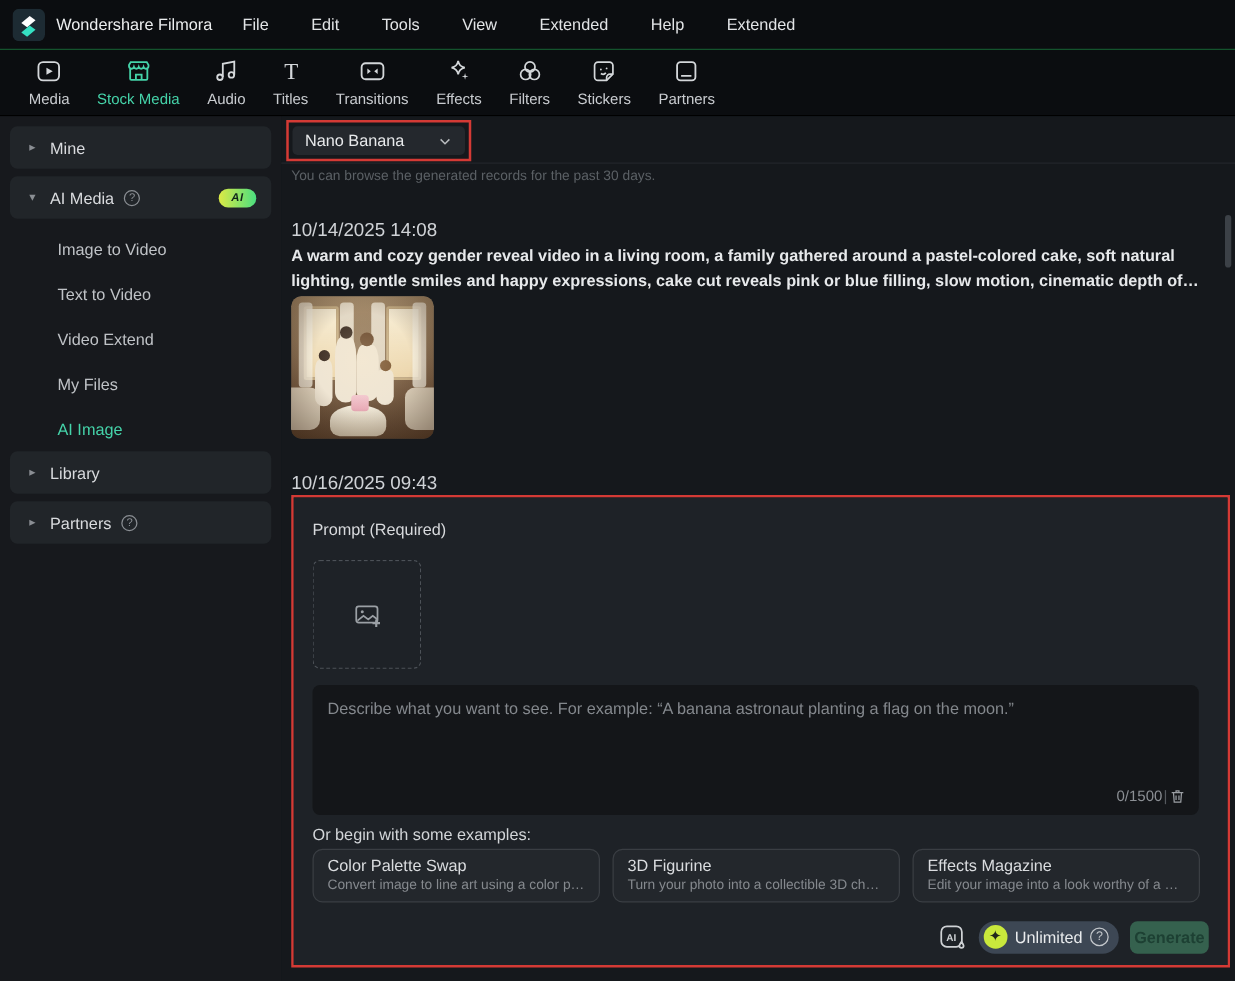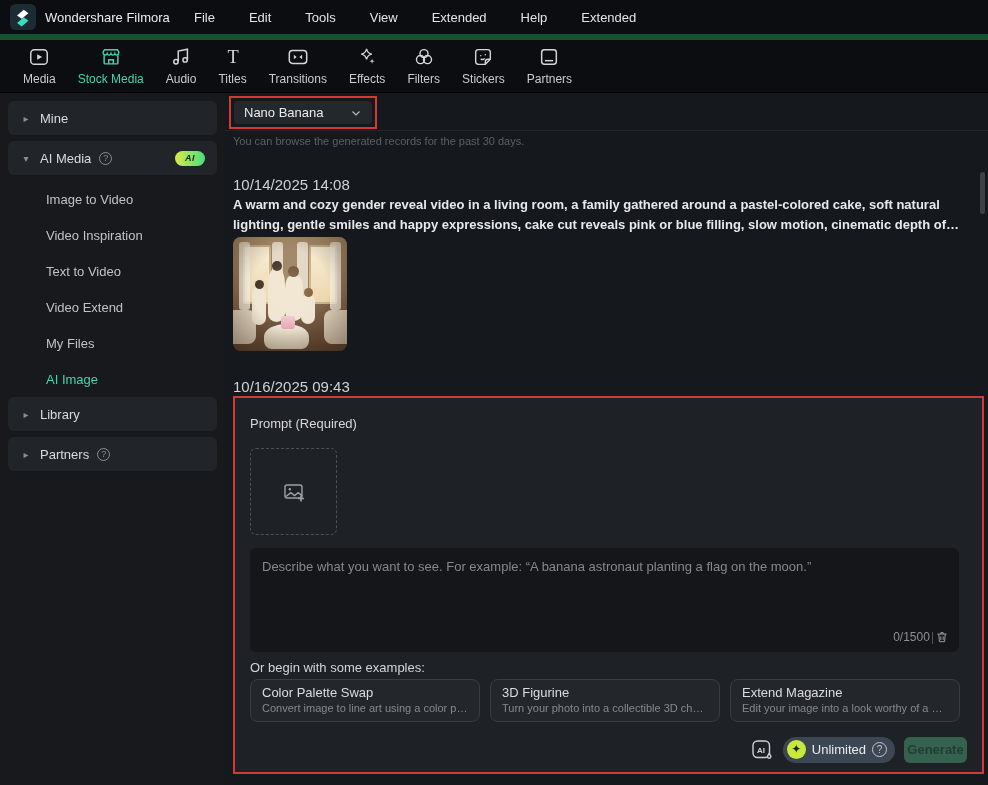--- a/index.html
+++ b/index.html
@@ -8,21 +8,21 @@
     font-family:"Liberation Sans", sans-serif;
     background:#121519; color:#e6e8ea;
     position:relative;
   }
   svg { display:block; }
 
   
   .menubar {
     position:absolute; top:0; left:0; width:988px; height:40px;
     background:#0b0d10; display:flex; align-items:center;
-    border-bottom:6px solid #14532d;
+    border-bottom:1px solid #14532d;
   }
   .logo-wrap { display:flex; align-items:center; gap:9px; padding-left:10px; width:180px; }
   .app-title { font-size:13px; color:#eceeef; }
   .menu-items { display:flex; align-items:center; gap:34px; padding-left:14px; }
   .menu-item { font-size:13px; color:#e2e4e6; cursor:default; }
 
   
   .toolbar {
     position:absolute; top:40px; left:0; width:988px; height:53px;
     background:#0b0d10; display:flex; align-items:center; gap:0;
@@ -309,21 +309,20 @@
     <span class="chev">▸</span>
     <span class="side-label">Mine</span>
   </div>
   <div class="side-group">
     <span class="chev">▾</span>
     <span class="side-label">AI Media</span>
     <span class="help-circle">?</span>
     <span class="ai-badge">AI</span>
   </div>
   <div class="side-sub">Image to Video</div>
-  <div class="side-sub">Video Inspiration</div>
   <div class="side-sub">Text to Video</div>
   <div class="side-sub">Video Extend</div>
   <div class="side-sub">My Files</div>
   <div class="side-sub active">AI Image</div>
   <div class="side-group">
     <span class="chev">▸</span>
     <span class="side-label">Library</span>
   </div>
   <div class="side-group">
     <span class="chev">▸</span>
@@ -408,21 +407,21 @@
       <div class="cards">
         <div class="card">
           <div class="card-title">Color Palette Swap</div>
           <div class="card-desc">Convert image to line art using a color palette</div>
         </div>
         <div class="card">
           <div class="card-title">3D Figurine</div>
           <div class="card-desc">Turn your photo into a collectible 3D character</div>
         </div>
         <div class="card">
-          <div class="card-title">Extend Magazine</div>
+          <div class="card-title">Effects Magazine</div>
           <div class="card-desc">Edit your image into a look worthy of a magazi...</div>
         </div>
       </div>
 
       <div class="actions">
         <span class="ai-remove">
           <svg viewBox="0 0 24 24" fill="none" stroke="currentColor" stroke-width="1.4" width="24" height="24">
             <rect x="3" y="3" width="16.5" height="16.5" rx="4.5"></rect>
             <text x="11" y="14.5" font-size="8" font-weight="bold" text-anchor="middle" fill="currentColor" stroke="none" font-family="Liberation Sans, sans-serif">AI</text>
             <path d="M19.2 15.5c1.1 1.5 1.7 2.4 1.7 3.1a1.7 1.7 0 0 1-3.4 0c0-.7.6-1.6 1.7-3.1z" fill="#1e2227"></path>

